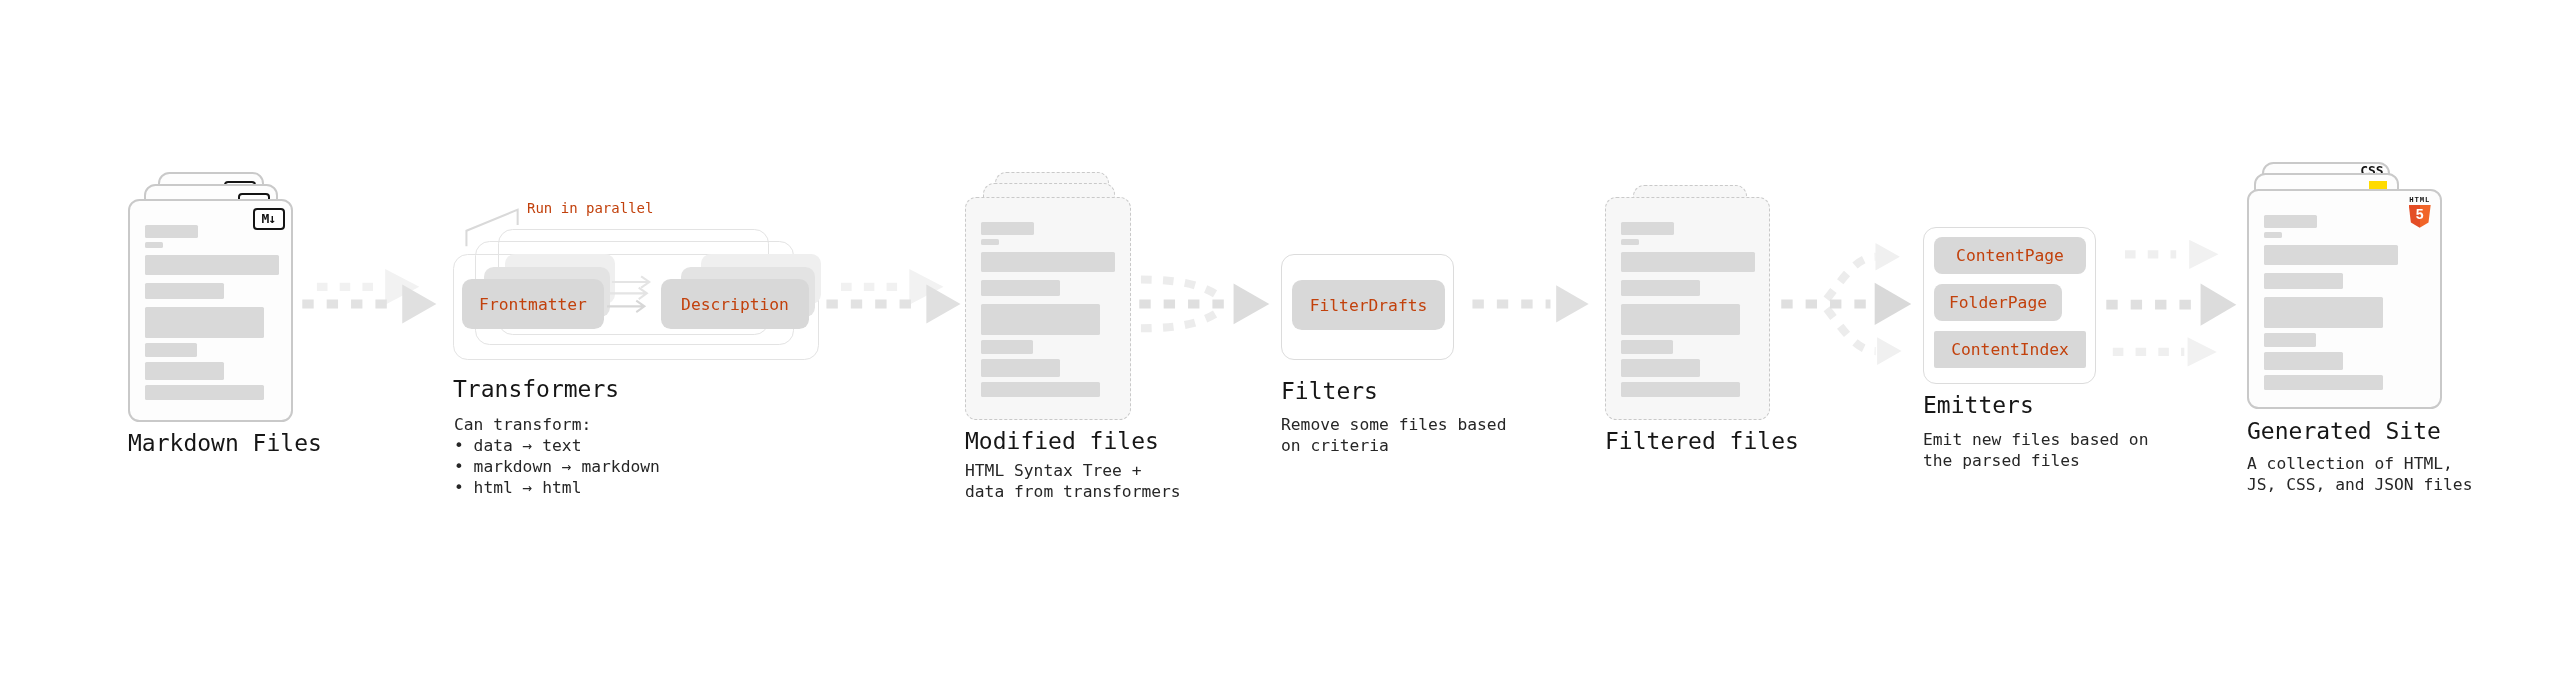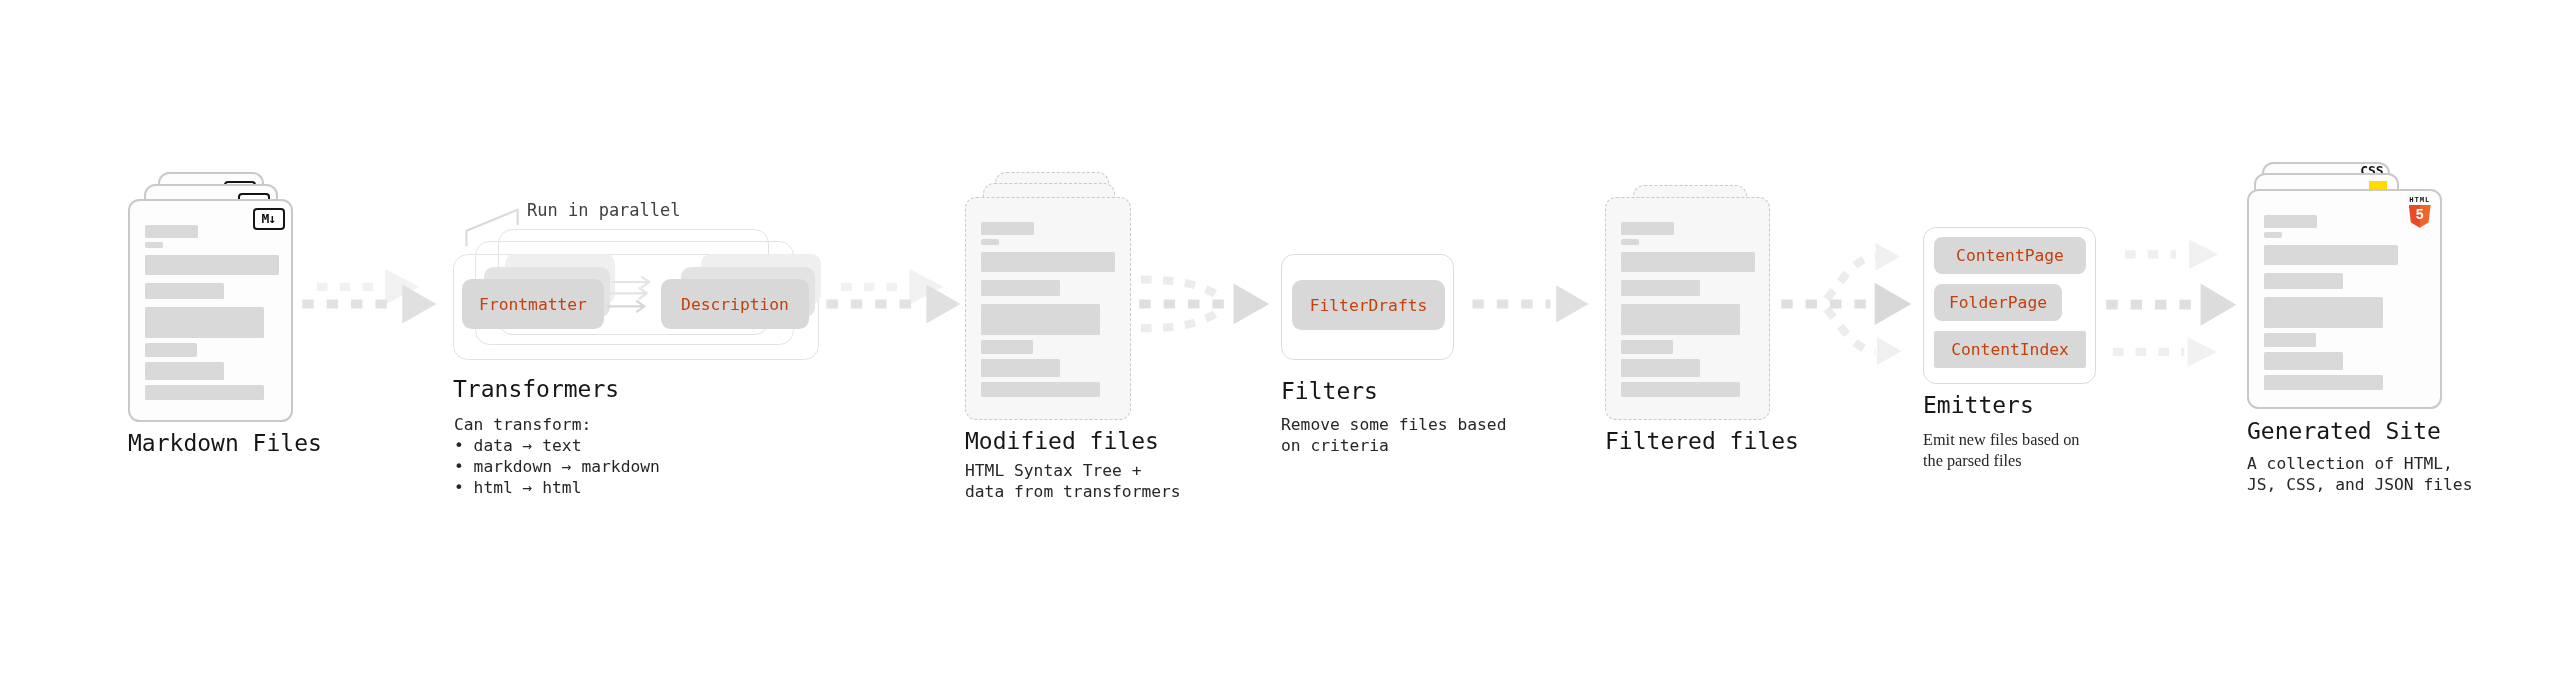--- a/index.html
+++ b/index.html
@@ -52,21 +52,21 @@
     display:flex; align-items:center; justify-content:center;
     font-size:16.3px; color:#c2410c;
   }
   .pill.g1 { background:#e3e3e3; }
   .pill.g2 { background:#efefef; }
 
   
   .title { position:absolute; font-size:23px; color:#161616; white-space:nowrap; }
   .desc  { position:absolute; font-size:16.3px; color:#262626; white-space:nowrap; }
   .desc div { height:21px; line-height:21px; }
-  .annotation { position:absolute; font-size:17px; color:#404040; white-space:nowrap; }
+  .annotation { position:absolute; font-size:14px; color:#c2410c; white-space:nowrap; }
 
   svg.overlay { position:absolute; left:0; top:0; pointer-events:none; }
 </style>
 </head>
 <body>
 
 <section>
   <div class="card solid" style="left:158px;top:172px;width:106px;height:65px;">
     <div class="md-badge">M↓</div>
   </div>
@@ -154,21 +154,21 @@
   </div>
   <div class="title" style="left:1605px;top:428px;">Filtered files</div>
 </section>
 
 <section>
   <div class="frame darker" style="left:1923px;top:227px;width:173px;height:157px;border-radius:13px;"></div>
   <div class="pill" style="left:1934px;top:237px;width:152px;height:37px;border-radius:8.1px;">ContentPage</div>
   <div class="pill" style="left:1934px;top:284px;width:128px;height:37px;border-radius:8.1px;">FolderPage</div>
   <div class="pill" style="left:1934px;top:331px;width:152px;height:37px;border-radius:2px;">ContentIndex</div>
   <div class="title" style="left:1923px;top:392px;">Emitters</div>
-  <div class="desc" style="left:1923px;top:429px;font-family:Liberation Serif, serif;">
+  <div class="desc" style="left:1923px;top:429px;">
     <div>Emit new files based on</div>
     <div>the parsed files</div>
   </div>
 </section>
 
 <section>
   <div class="card solid" style="left:2262px;top:162px;width:128px;height:65px;">
     <div class="css-badge">
       <span class="txt">CSS</span>
       <div class="bar-blue"></div>

